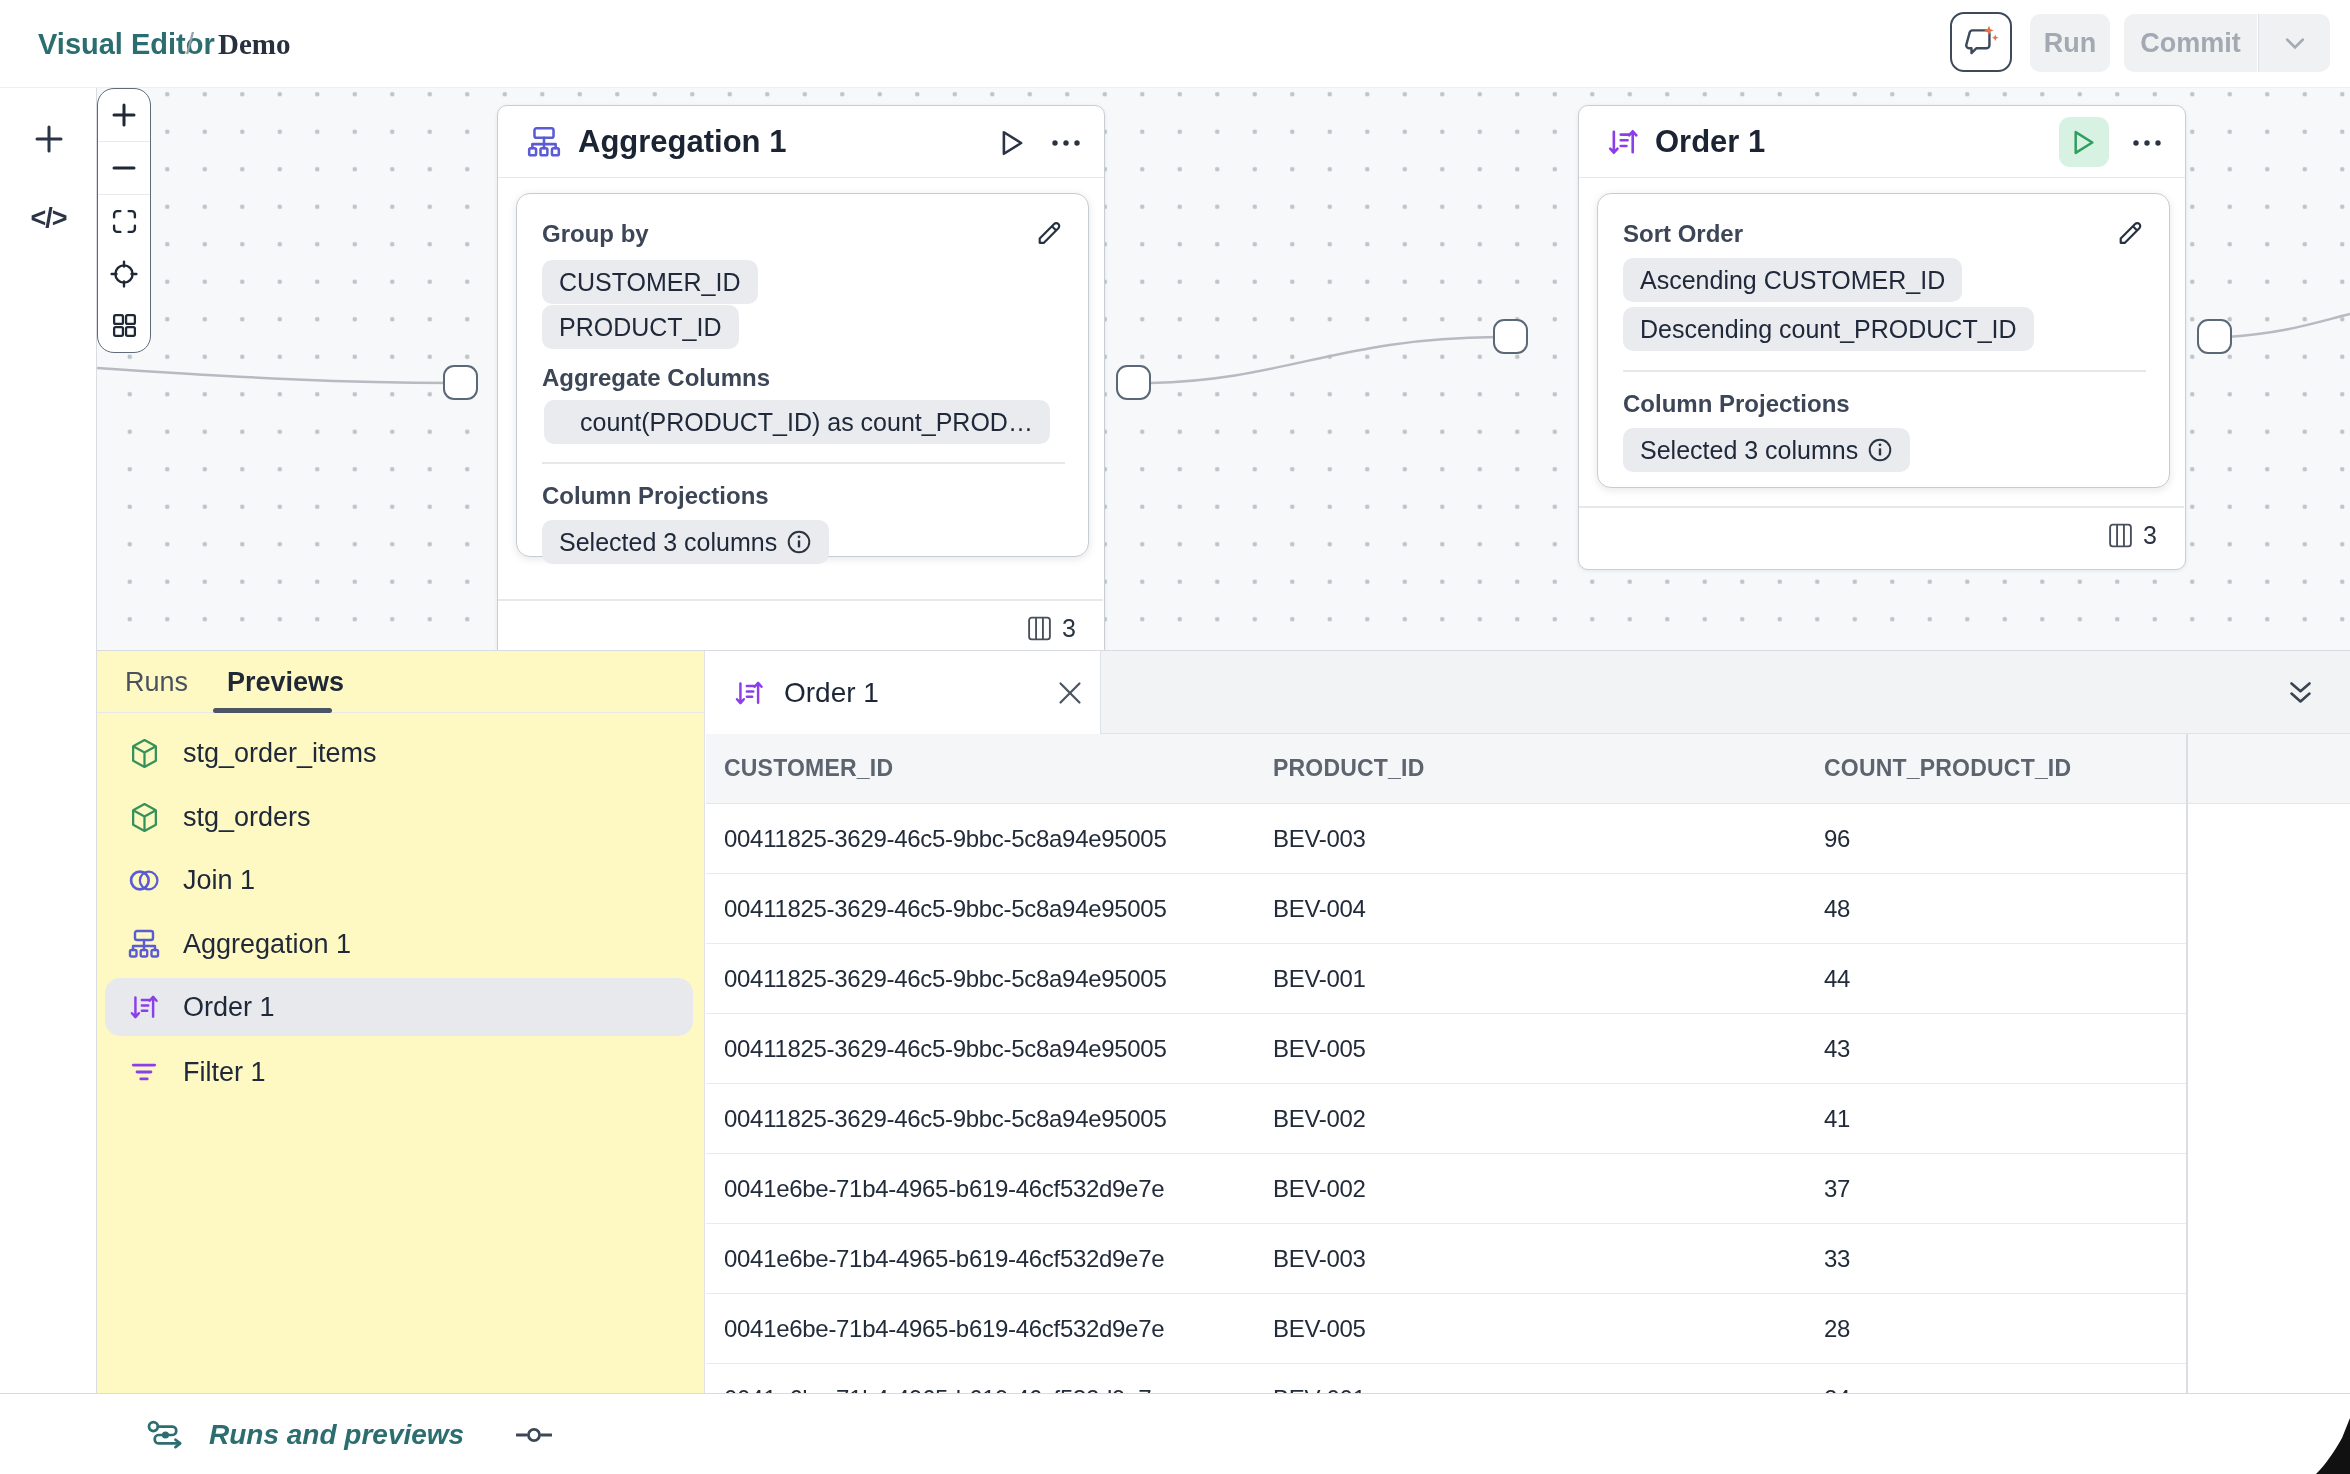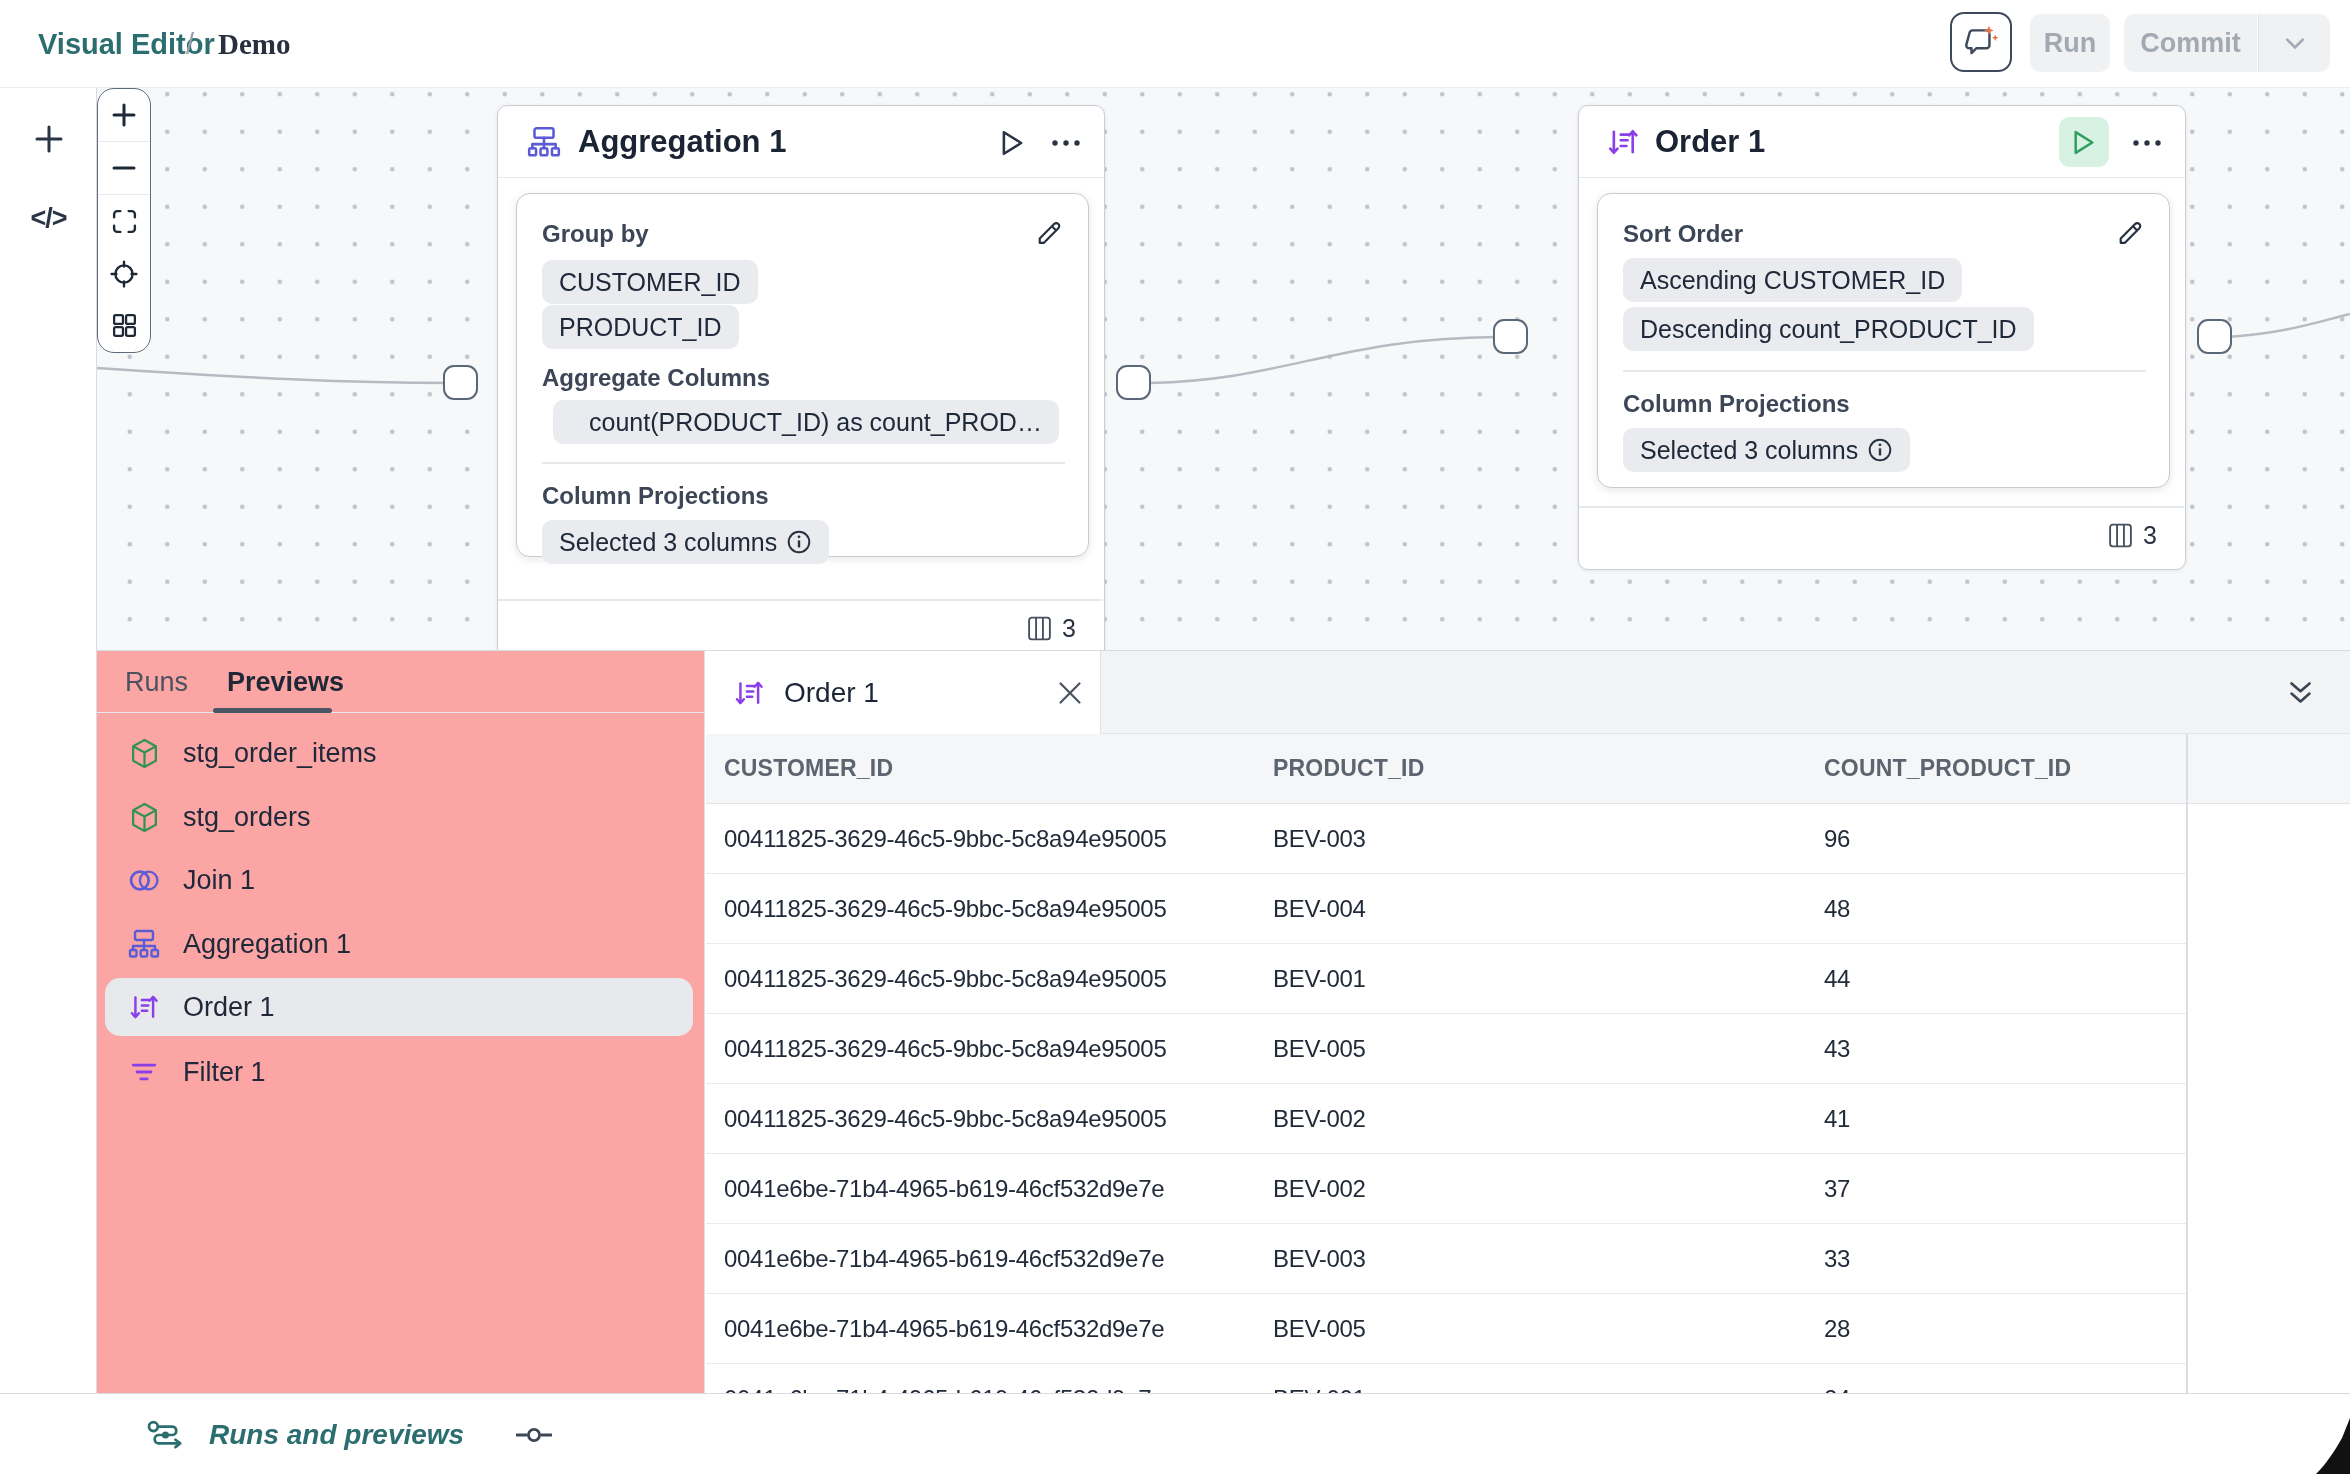--- a/index.html
+++ b/index.html
@@ -44,21 +44,21 @@
   .node-footer-divider { position:absolute; height:1.5px; background:#e6e9ec; }
   .col-count { display:flex; align-items:center; gap:9px; font-size:25px; color:#2a3342; }
 
   
   #zoomctl { left:2169px; top:267px; width:54px; height:265px; background:#ffffff; border:1.8px solid #5f6b7a; border-radius:17px; z-index:15; display:flex; flex-direction:column; }
   .zitem { flex:1; display:flex; align-items:center; justify-content:center; }
   .zline { border-bottom:1.4px solid #e8eaec; }
 
   
   #panel { left:97px; top:650px; width:2253px; height:743px; background:#ffffff; border-top:1.5px solid #d8dbe0; z-index:20; }
-  #sidebar { left:0; top:0; width:608px; height:743px; border-right:1.5px solid #dfe2e6; background:#fca5a5; }
+  #sidebar { left:0; top:0; width:608px; height:743px; border-right:1.5px solid #dfe2e6; background:#fef9c3; }
   #tabs { left:0; top:0; width:608px; height:62px; border-bottom:1.5px solid #e6e9ec; }
   .tab { top:0; height:62px; display:flex; align-items:center; font-size:27px; }
   #tab-runs { left:28px; color:#4a5260; }
   #tab-previews { left:130px; color:#1f2836; font-weight:700; }
   #tab-underline { left:116px; top:57px; width:119px; height:5px; background:#4b5563; border-radius:3px; }
   .side-item { left:8px; width:588px; height:58px; display:flex; align-items:center; border-radius:15px; }
   .side-item.selected { background:#e7e9ec; }
   .side-icon { width:34px; margin-left:22px; display:flex; justify-content:center; }
   .side-label { margin-left:22px; font-size:27px; color:#20293a; }
 
@@ -131,21 +131,21 @@
             </svg>
         </span>
         <span class="chip" style="left:25px; top:66px;">
             <span>CUSTOMER_ID</span>
           </span>
         <span class="chip" style="left:25px; top:111px;">
             <span>PRODUCT_ID</span>
           </span>
 
         <span class="sec-label abs" style="left:25px; top:170px;">Aggregate Columns</span>
-        <span class="chip" style="left:36px; top:206px; max-width:525px; overflow:hidden;padding-left:36px;">
+        <span class="chip" style="left:27px; top:206px; max-width:525px; overflow:hidden;padding-left:36px;">
             <span>count(PRODUCT_ID) as count_PROD…</span>
           </span>
 
         <div class="card-divider" style="left:25px; top:268px; width:523px;"></div>
 
         <span class="sec-label abs" style="left:25px; top:288px;">Column Projections</span>
         <span class="chip" style="left:25px; top:326px;">
           <span>Selected 3 columns</span>
           <svg width="26" height="26" viewBox="0 0 24 24" fill="none" stroke="#2a3342" stroke-width="1.8">
               <circle cx="12" cy="12" r="9.5"></circle>

